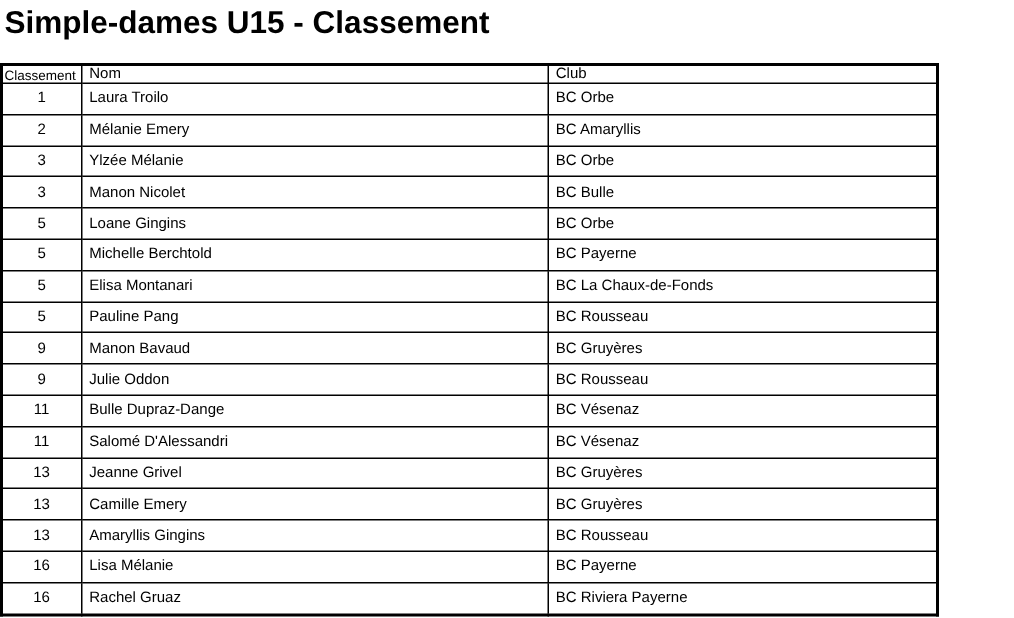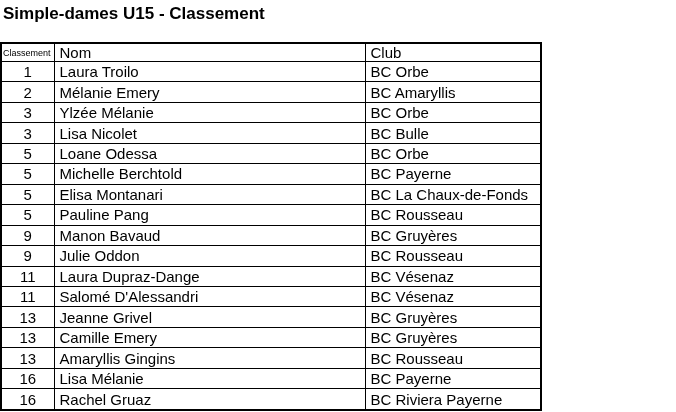--- a/index.html
+++ b/index.html
@@ -13,38 +13,38 @@
   body {
     position: relative;
     font-family: "Liberation Sans", sans-serif;
     color: #000000;
   }
   .page-title {
     position: absolute;
     left: 3px;
     top: 4px;
     margin: 0;
-    font-size: 17px;
+    font-size: 21px;
     font-weight: bold;
     white-space: nowrap;
   }
   table.results {
     position: absolute;
     left: 0px;
     top: 42px;
-    width: 542px;
+    width: 626px;
     height: 369px;
     border-collapse: collapse;
     table-layout: fixed;
     border: 2px solid #000000;
   }
   table.results th,
   table.results td {
     border: 1px solid #000000;
-    font-size: 15px;
+    font-size: 10px;
     font-weight: normal;
     padding: 0 2px 0 5px;
     text-align: left;
     vertical-align: middle;
     white-space: nowrap;
     overflow: hidden;
   }
   table.results th.col-rank {
     font-size: 9px;
     padding: 0 1px;
@@ -83,26 +83,26 @@
         <td class="col-name">Mélanie Emery</td>
         <td class="col-club">BC Amaryllis</td>
       </tr>
       <tr>
         <td class="col-rank">3</td>
         <td class="col-name">Ylzée Mélanie</td>
         <td class="col-club">BC Orbe</td>
       </tr>
       <tr>
         <td class="col-rank">3</td>
-        <td class="col-name">Lisa Nicolet</td>
+        <td class="col-name">Manon Nicolet</td>
         <td class="col-club">BC Bulle</td>
       </tr>
       <tr>
         <td class="col-rank">5</td>
-        <td class="col-name">Loane Odessa</td>
+        <td class="col-name">Loane Gingins</td>
         <td class="col-club">BC Orbe</td>
       </tr>
       <tr>
         <td class="col-rank">5</td>
         <td class="col-name">Michelle Berchtold</td>
         <td class="col-club">BC Payerne</td>
       </tr>
       <tr>
         <td class="col-rank">5</td>
         <td class="col-name">Elisa Montanari</td>
@@ -118,21 +118,21 @@
         <td class="col-name">Manon Bavaud</td>
         <td class="col-club">BC Gruyères</td>
       </tr>
       <tr>
         <td class="col-rank">9</td>
         <td class="col-name">Julie Oddon</td>
         <td class="col-club">BC Rousseau</td>
       </tr>
       <tr>
         <td class="col-rank">11</td>
-        <td class="col-name">Laura Dupraz-Dange</td>
+        <td class="col-name">Bulle Dupraz-Dange</td>
         <td class="col-club">BC Vésenaz</td>
       </tr>
       <tr>
         <td class="col-rank">11</td>
         <td class="col-name">Salomé D'Alessandri</td>
         <td class="col-club">BC Vésenaz</td>
       </tr>
       <tr>
         <td class="col-rank">13</td>
         <td class="col-name">Jeanne Grivel</td>

